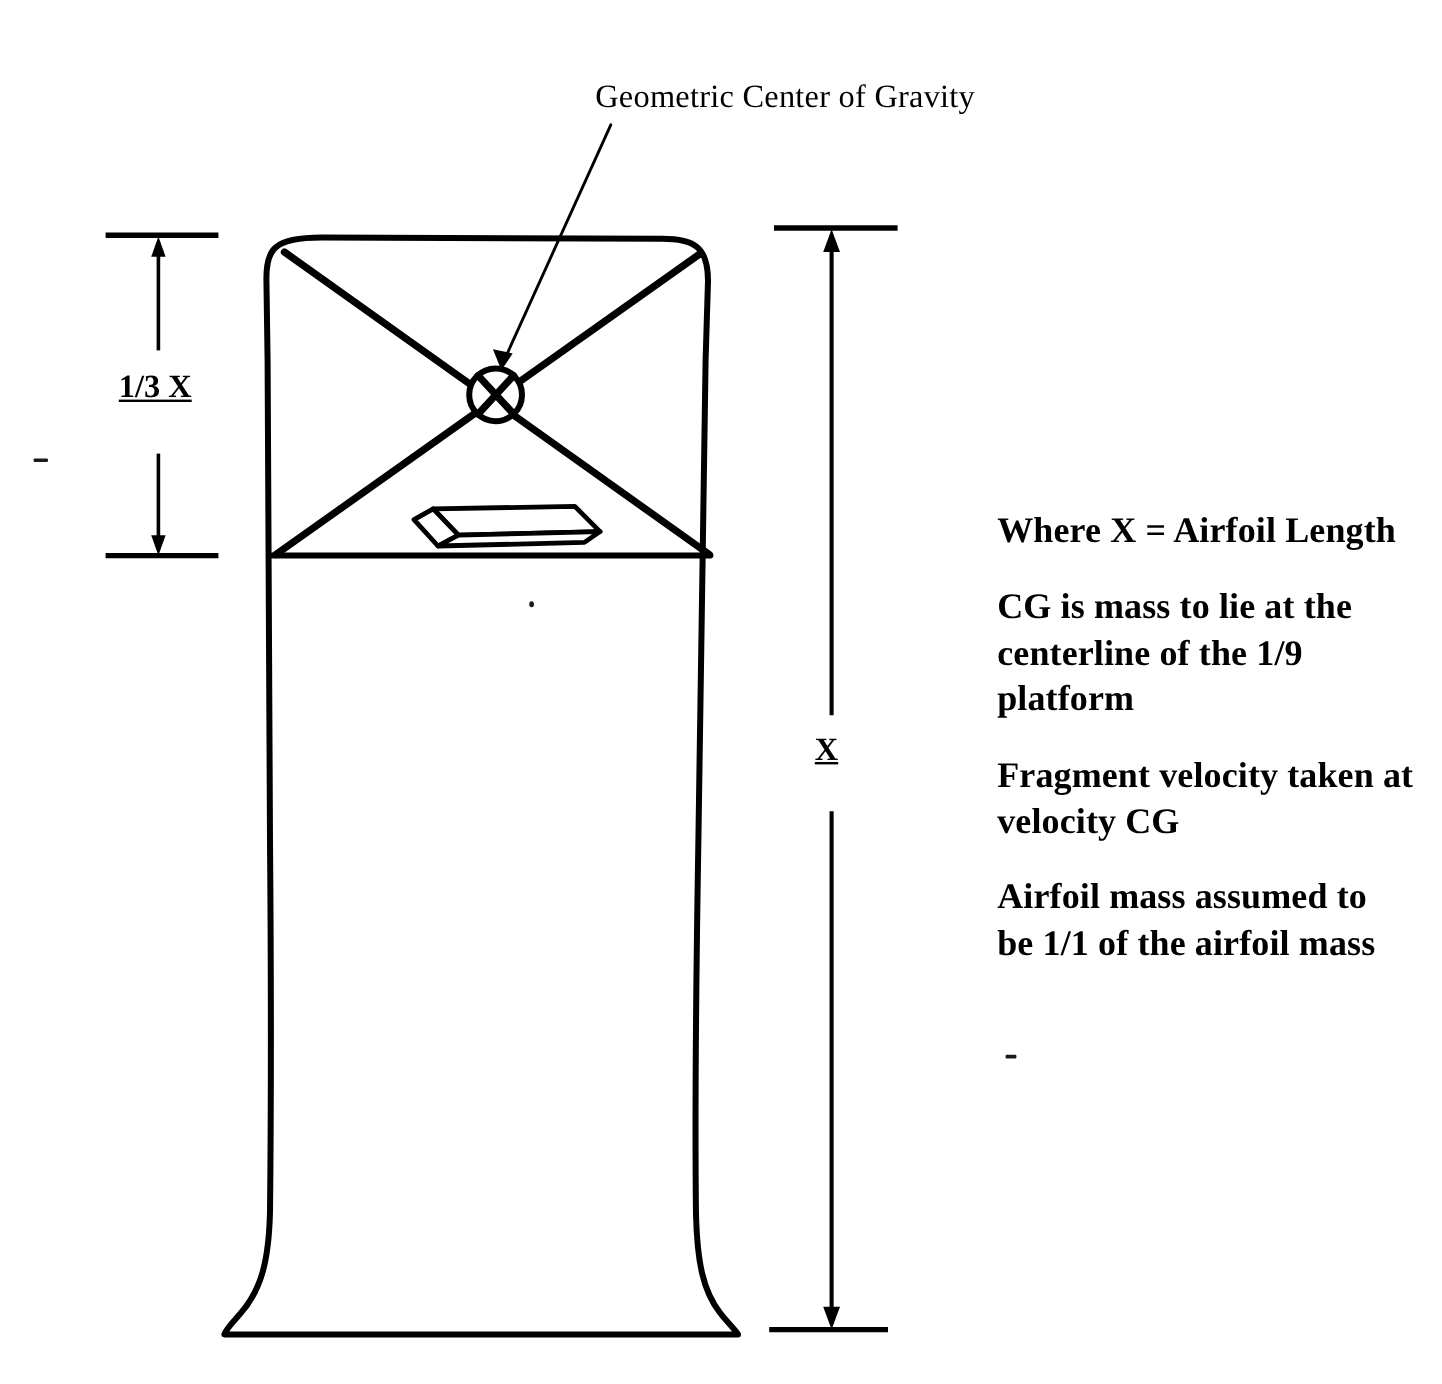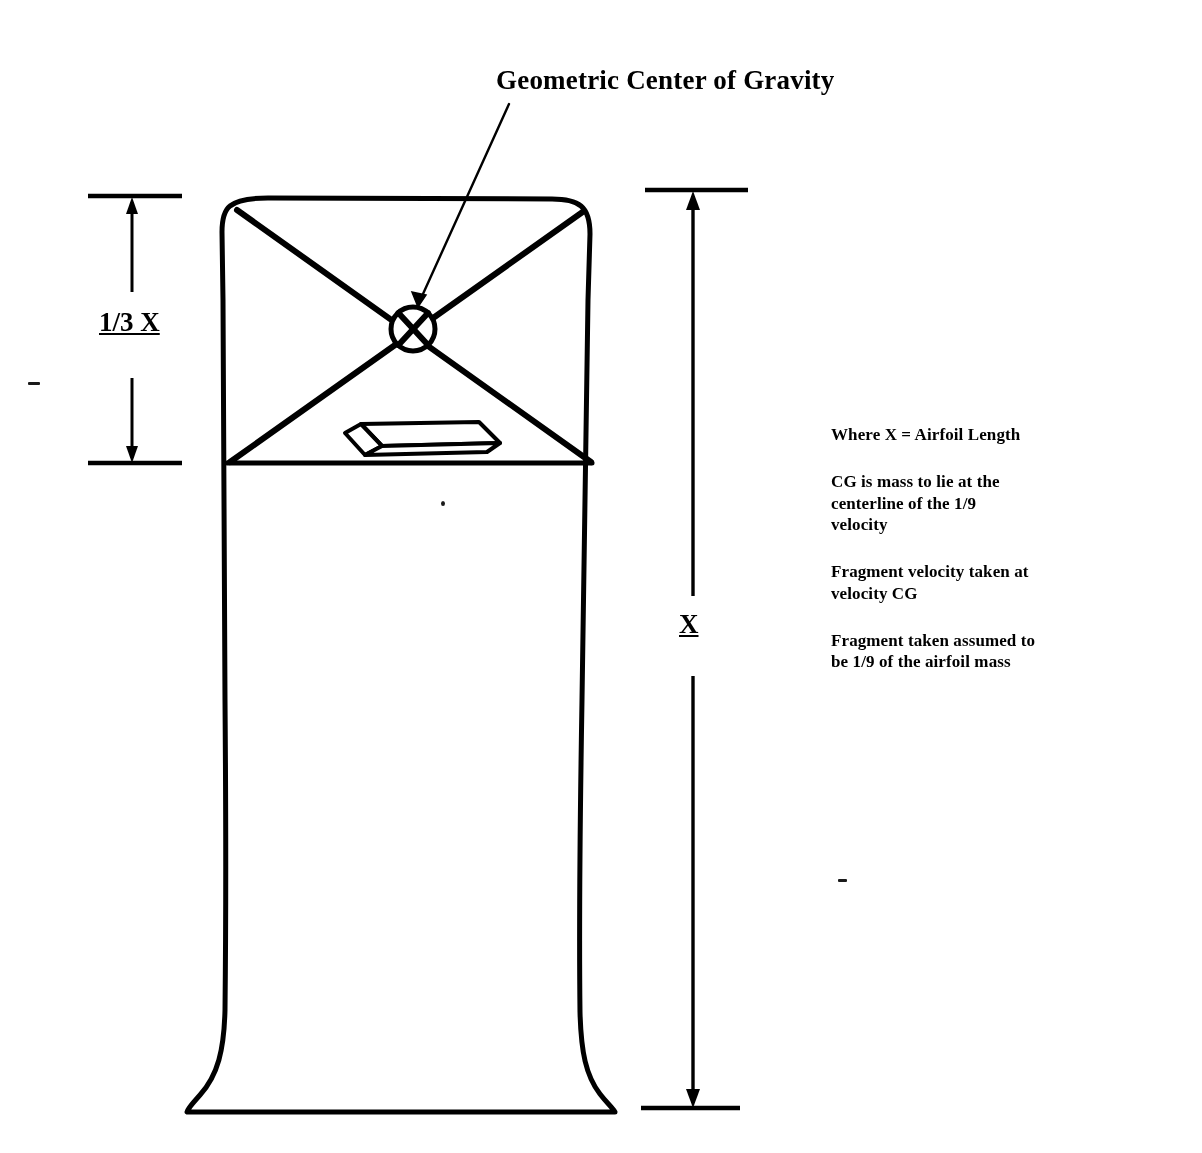--- a/index.html
+++ b/index.html
@@ -33,21 +33,21 @@
     height: 1153px;
     display: block;
   }
 
   
   .title-label {
     position: absolute;
     left: 496px;
     top: 66px;
     font-size: 27px;
-    font-weight: bold;
+    font-weight: normal;
     letter-spacing: 0.2px;
     white-space: nowrap;
     line-height: 1.1;
   }
 
   .dim-label {
     position: absolute;
     font-size: 27px;
     font-weight: bold;
     white-space: nowrap;
@@ -63,21 +63,21 @@
     top: 610px;
   }
 
   .notes {
     position: absolute;
     left: 831px;
     top: 424px;
     width: 360px;
   }
   .note-para {
-    font-size: 17px;
+    font-size: 30px;
     font-weight: bold;
     line-height: 1.28;
     margin: 0 0 25px 0;
     letter-spacing: 0.1px;
   }
   .note-para:last-child { margin-bottom: 0; }
   .note-line { display: block; white-space: nowrap; }
 
   .speck {
     position: absolute;
@@ -174,28 +174,28 @@
 
   <div class="notes">
 
     <p class="note-para">
       <span class="note-line">Where X = Airfoil Length</span>
     </p>
 
     <p class="note-para">
       <span class="note-line">CG is mass to lie at the</span>
       <span class="note-line">centerline of the 1/9</span>
-      <span class="note-line">velocity</span>
+      <span class="note-line">platform</span>
     </p>
 
     <p class="note-para">
       <span class="note-line">Fragment velocity taken at</span>
       <span class="note-line">velocity CG</span>
     </p>
 
     <p class="note-para">
-      <span class="note-line">Fragment taken assumed to</span>
-      <span class="note-line">be 1/9 of the airfoil mass</span>
+      <span class="note-line">Airfoil mass assumed to</span>
+      <span class="note-line">be 1/1 of the airfoil mass</span>
     </p>
 
   </div>
 
 </div>
 
 </body></html>

